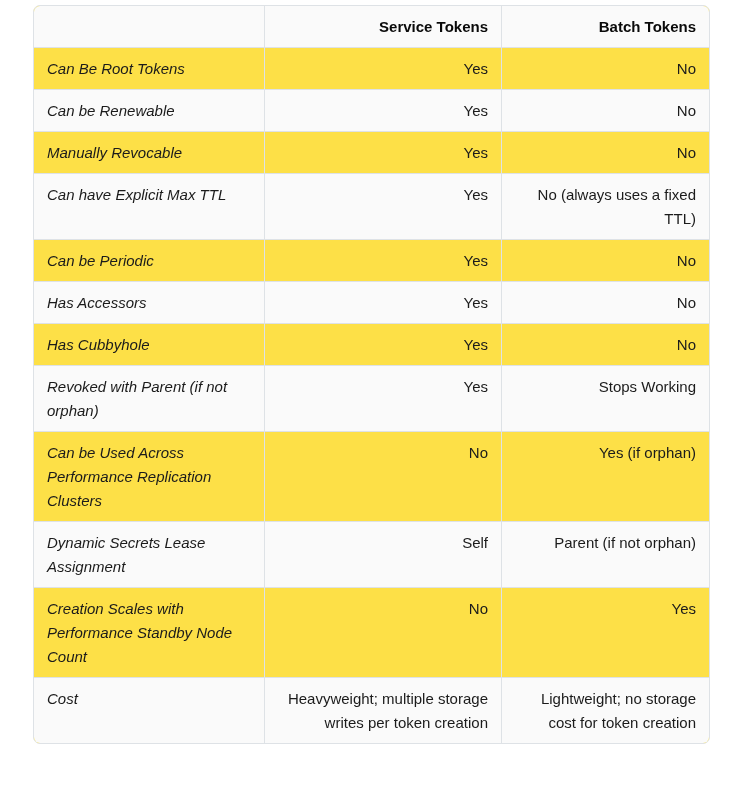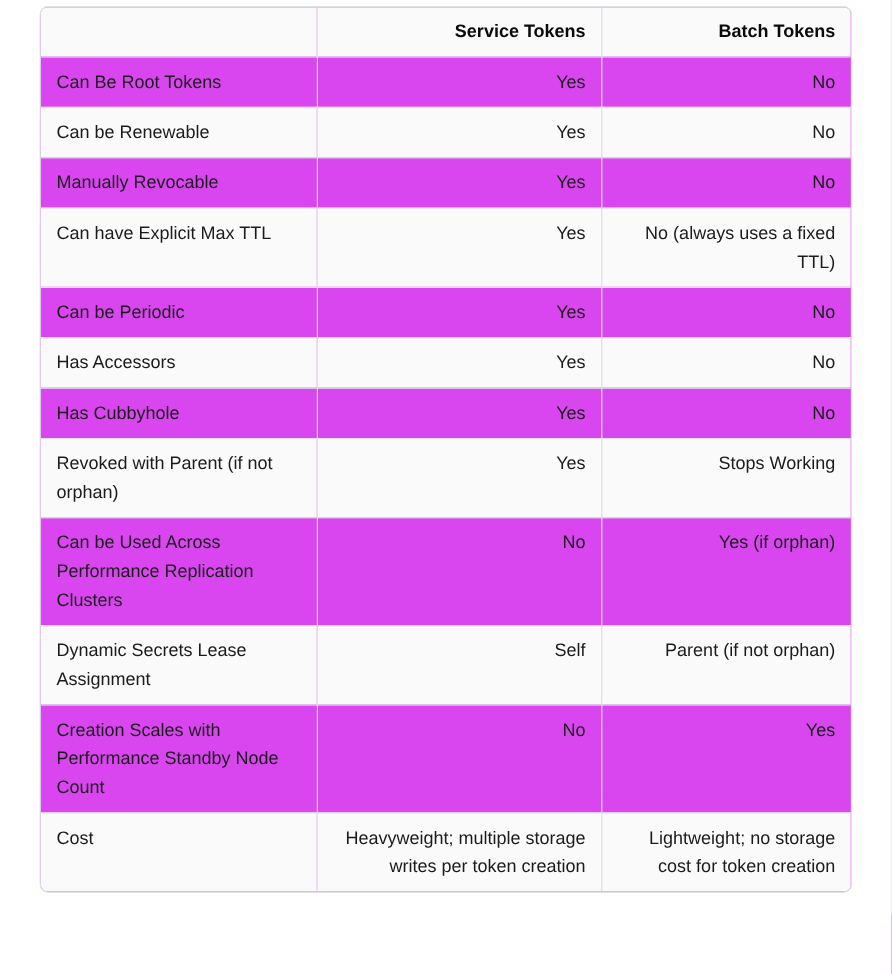--- a/index.html
+++ b/index.html
@@ -15,21 +15,21 @@
     background: var(--page_bg);
   }
   body {
     padding: 5px 33px 18px 33px;
     font-family: "Liberation Sans", sans-serif;
   }
   .table-wrap {
     border: 1px solid var(--border);
     border-radius: 7px;
     overflow: hidden;
-    background: #d946ef;
+    background: #fde047;
   }
   table {
     width: 100%;
     border-collapse: separate;
     border-spacing: 0;
     table-layout: fixed;
     font-size: 15px;
     line-height: 24px;
     color: var(--text);
   }
@@ -37,20 +37,21 @@
     padding: 8.5px 13px;
     vertical-align: top;
     text-align: right;
     border-top: 1px solid var(--border);
     border-left: 1px solid var(--border);
     overflow-wrap: break-word;
   }
   th:first-child, td:first-child {
     border-left: none;
     text-align: left;
+    font-style: italic;
   }
   thead th {
     border-top: none;
     font-weight: 700;
     color: var(--header_text);
     background: var(--stripe);
   }
   tbody tr:nth-child(even) td {
     background: var(--stripe);
   }

